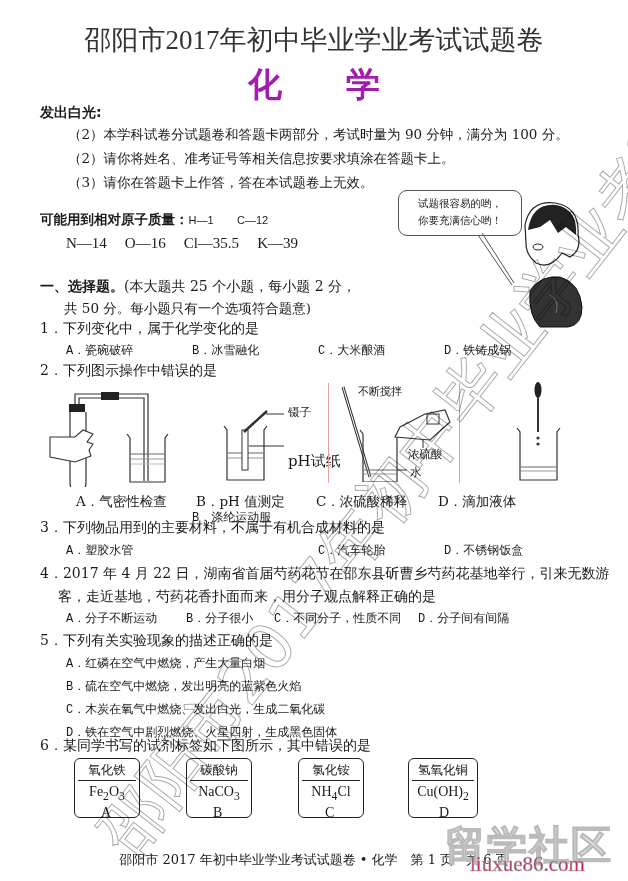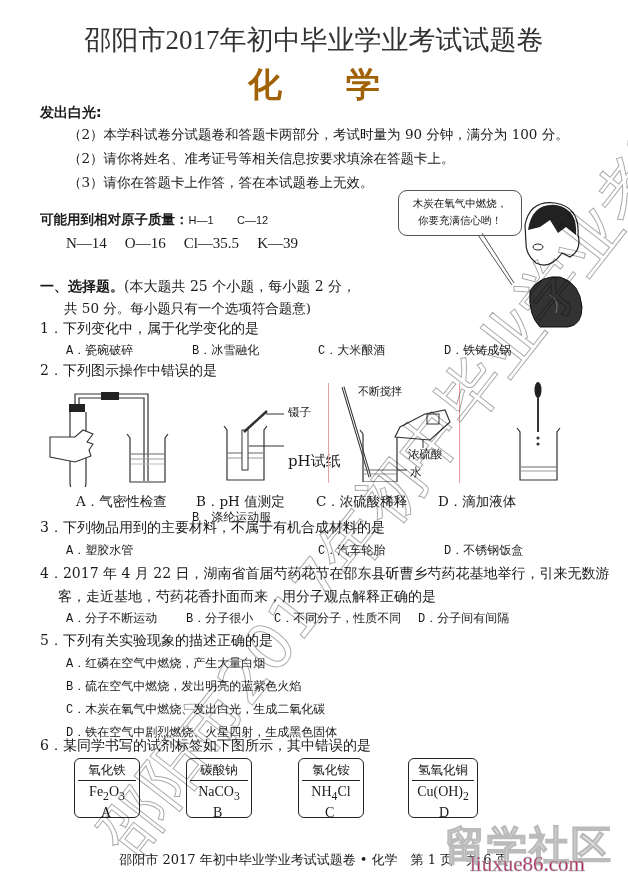--- a/index.html
+++ b/index.html
@@ -1,19 +1,19 @@
 <!DOCTYPE html>
 <html><head>
 <meta charset="utf-8">
 <style>
   html,body{margin:0;padding:0;background:#fff;}
   body{width:628px;height:881px;position:relative;overflow:hidden;font-family:"DejaVu Serif","Liberation Serif",serif;color:#1a1a1a;}
   .abs{position:absolute;}
   .title{left:0;width:628px;top:22px;text-align:center;font-size:27px;letter-spacing:0px;color:#333;font-family:"Liberation Serif","DejaVu Serif",serif;}
-  .subject{left:0;width:628px;top:62px;text-align:center;font-size:34px;font-weight:bold;color:#a16207;font-family:"DejaVu Sans",sans-serif;}
+  .subject{left:0;width:628px;top:62px;text-align:center;font-size:34px;font-weight:bold;color:#a21caf;font-family:"DejaVu Sans",sans-serif;}
   .subject span{display:inline-block;margin:0 32px;}
   .tips-h{left:40px;top:104px;font-size:14px;font-weight:bold;font-family:"DejaVu Sans",sans-serif;}
   .tip{left:68px;font-size:13.5px;}
   .atomic-h{left:40px;top:211px;font-size:13.5px;font-family:"DejaVu Sans",sans-serif;font-weight:bold;}
   .atomic-h .v{font-family:Liberation Sans, sans-serif;font-weight:normal;font-size:11px;}
   .atomic2{left:66px;top:235px;font-size:15px;font-family:"Liberation Serif",serif;}
   .atomic2 span{margin-right:18px;}
   .sec{left:40px;top:278px;font-size:14px;}
   .sec b{font-family:"DejaVu Sans",sans-serif;}
   .sec2{left:64px;top:300px;font-size:13.5px;}
@@ -45,21 +45,21 @@
 <div class="abs tip" style="top:174px">（3）请你在答题卡上作答，答在本试题卷上无效。</div>
 
 <div class="abs atomic-h">
   <span>可能用到相对原子质量：</span><span class="v">H—1</span>&nbsp;&nbsp;&nbsp;&nbsp;&nbsp;<span class="v">C—12</span>
 </div>
 <div class="abs atomic2">
   <span>N—14</span><span>O—16</span><span>Cl—35.5</span><span>K—39</span>
 </div>
 
 <div class="abs bubble">
-  <div>木炭在氧气中燃烧，</div>
+  <div>试题很容易的哟，</div>
   <div>你要充满信心哟！</div>
 </div>
 <svg class="abs" style="left:470px;top:195px" width="120" height="135">
   <path d="M8,40 L42,90" stroke="#555" stroke-width="1" fill="none"></path>
   <path d="M12,38 L44,88" stroke="#555" stroke-width="1" fill="none"></path>
   <path d="M55,30 Q60,5 85,8 Q110,12 108,40 Q112,55 100,62 L92,58 Q80,75 66,68 Q56,60 56,48 Z" fill="#fff" stroke="#222" stroke-width="1.2"></path>
   <path d="M58,35 Q62,8 86,10 Q108,14 106,40 L96,32 L88,38 L80,25 L70,32 Z" fill="#222"></path>
   <ellipse cx="68" cy="52" rx="5" ry="3" fill="#fff" stroke="#222"></ellipse>
   <path d="M60,96 Q70,80 90,82 Q110,88 112,112 Q112,130 98,132 L70,132 Q58,120 60,96 Z" fill="#333" stroke="#111"></path>
   <path d="M80,100 Q90,105 86,118" stroke="#777" fill="none"></path>

